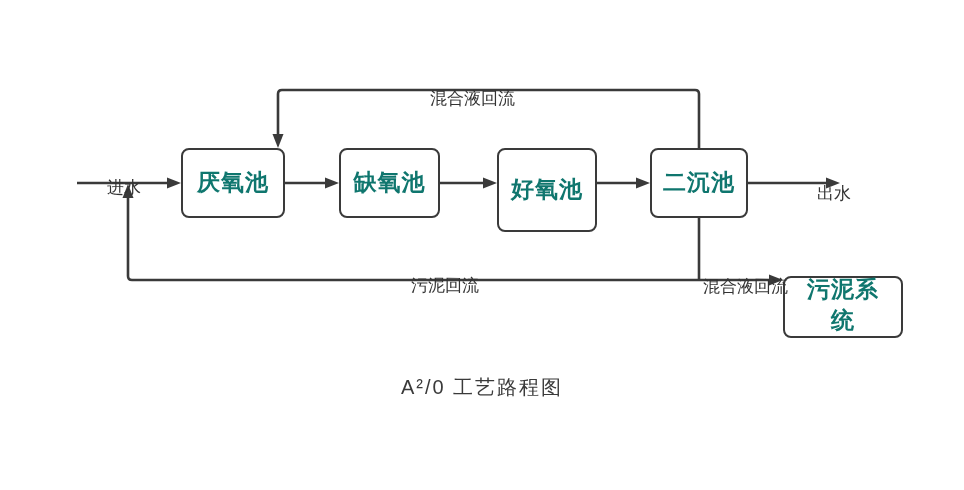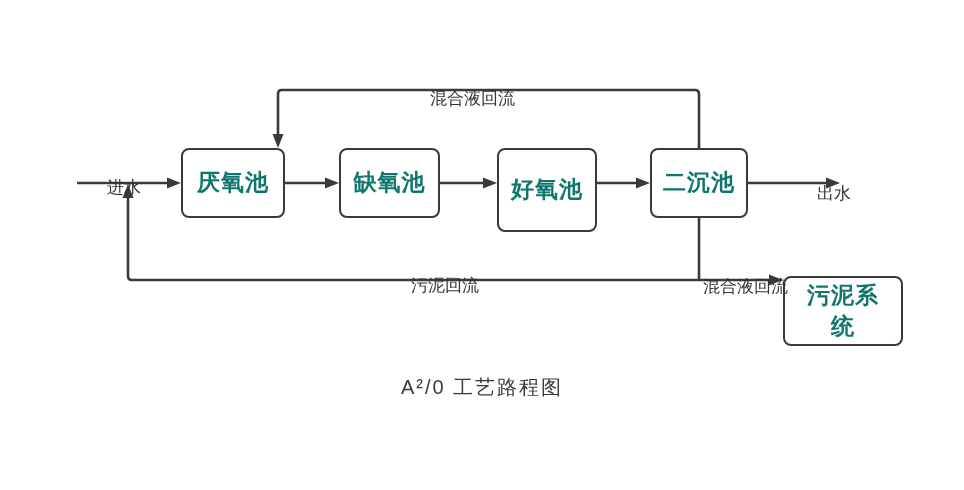--- a/index.html
+++ b/index.html
@@ -33,21 +33,21 @@
     font-weight: bold;
     font-size: 23px;
     letter-spacing: 1px;
     line-height: 1.35;
     text-align: center;
   }
   .node-anaerobic { left: 181px; top: 148px; width: 104px; height: 70px; }
   .node-anoxic    { left: 339px; top: 148px; width: 101px; height: 70px; }
   .node-aerobic   { left: 497px; top: 148px; width: 100px; height: 84px; }
   .node-clarifier { left: 650px; top: 148px; width:  98px; height: 70px; }
-  .node-sludge    { left: 783px; top: 276px; width: 120px; height: 70px; }
+  .node-sludge    { left: 783px; top: 276px; width: 120px; height: 62px; font-family: Liberation Mono, monospace; }
   .node-sludge .node-label { display: inline-block; width: 80px; }
   .edge-label {
     position: absolute;
     color: #333333;
     font-size: 17px;
     white-space: nowrap;
     line-height: 1.1;
     margin-top: 32px;
   }
   .lbl-influent      { left: 107px; top: 147px; }

